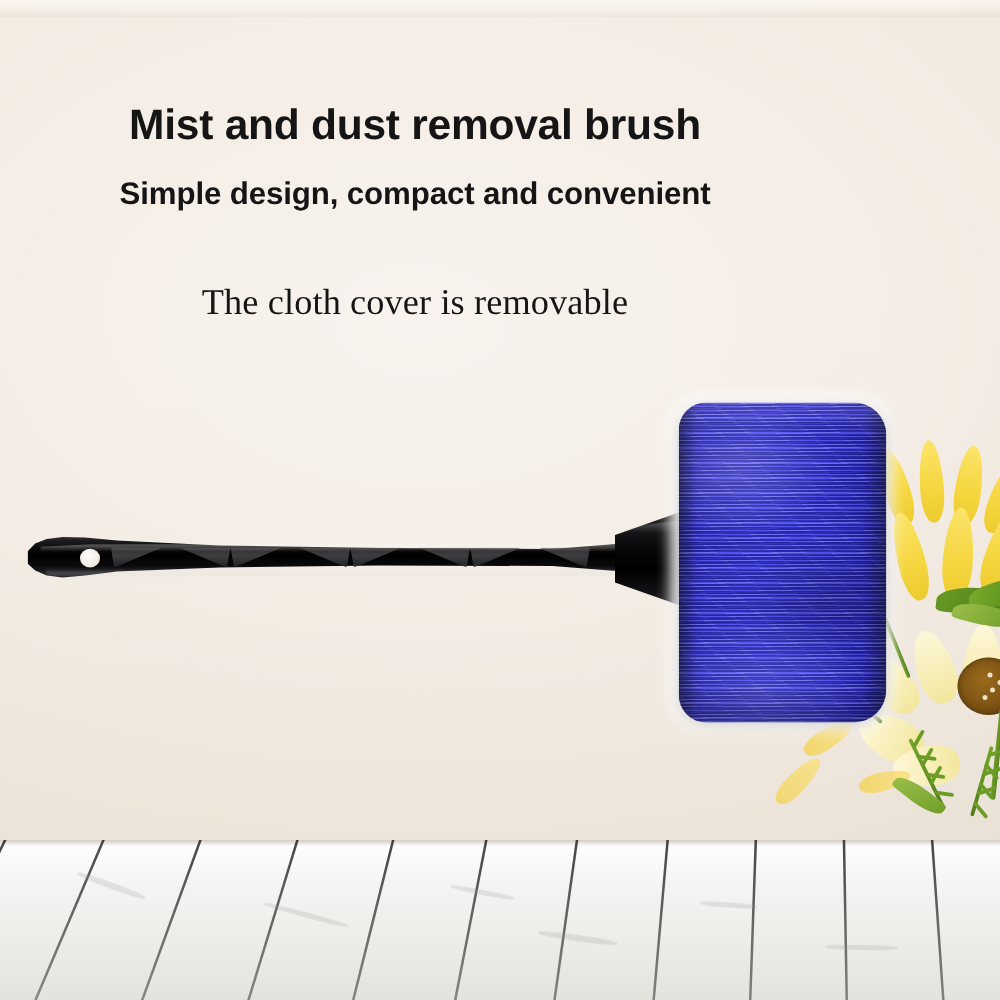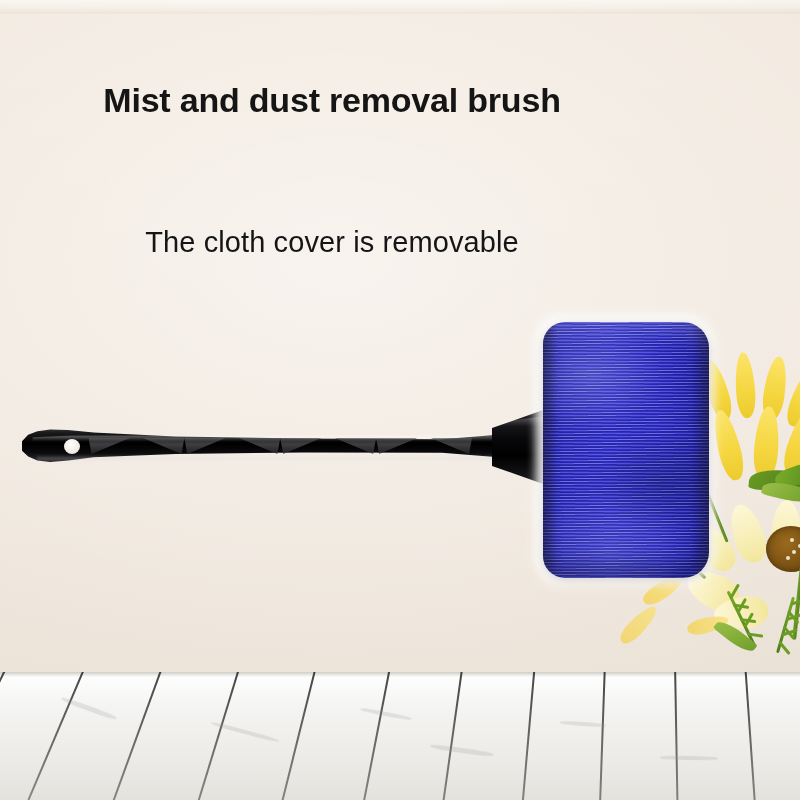--- a/index.html
+++ b/index.html
@@ -74,21 +74,21 @@
     letter-spacing: -0.1px;
     line-height: 34px;
   }
   .title-feature {
     top: 216px;
     font-size: 29px;
     font-weight: 500;
     line-height: 52px;
     letter-spacing: 0.1px;
   }
-  .title-feature .fl { display: block; }
+  .title-feature .fl { display: block; font-family: Liberation Serif, serif; }
 
   
   .flowers {
     position: absolute;
     left: 620px; top: 352px;
     width: 200px; height: 330px;
   }
   .petal {
     position: absolute;
     border-radius: 50% 50% 46% 46% / 62% 62% 38% 38%;
@@ -346,20 +346,21 @@
 
 <div id="scene">
 
   <div class="wall">
     <div class="wall-molding"></div>
     <div class="wall-vignette"></div>
   </div>
 
   <div class="caption-block title-main">Mist and dust removal brush</div>
 
+  <div class="caption-block title-sub">Simple design, compact and convenient</div>
 
   <div class="caption-block title-feature">
     <span class="fl">The cloth cover is removable</span>
   </div>
 
   <div class="flowers">
 
     <div class="petal" style="left:96px;top:6px;width:20px;height:62px;transform:rotate(-16deg);"></div>
     <div class="petal" style="left:118px;top:0px;width:19px;height:66px;transform:rotate(-4deg);"></div>
     <div class="petal" style="left:140px;top:4px;width:21px;height:64px;transform:rotate(8deg);"></div>

